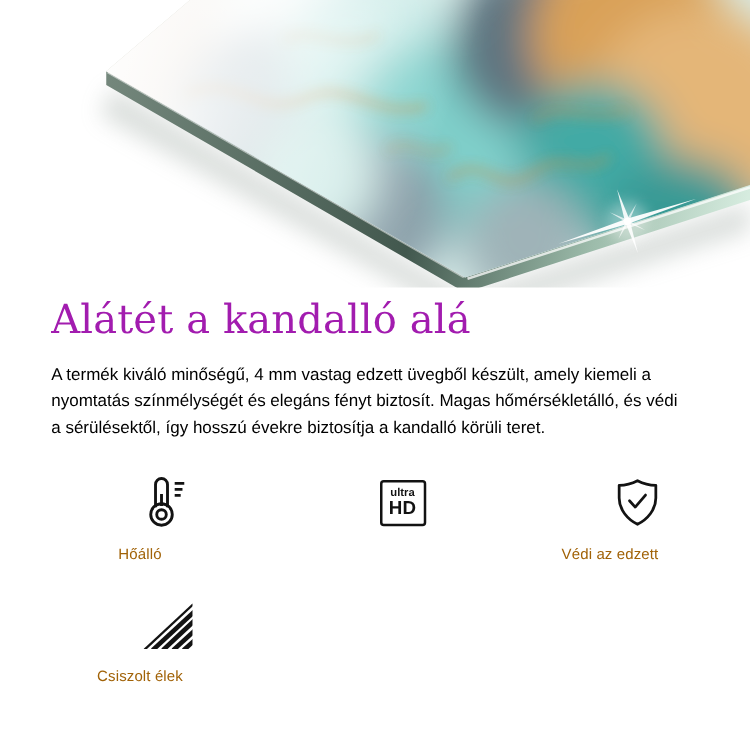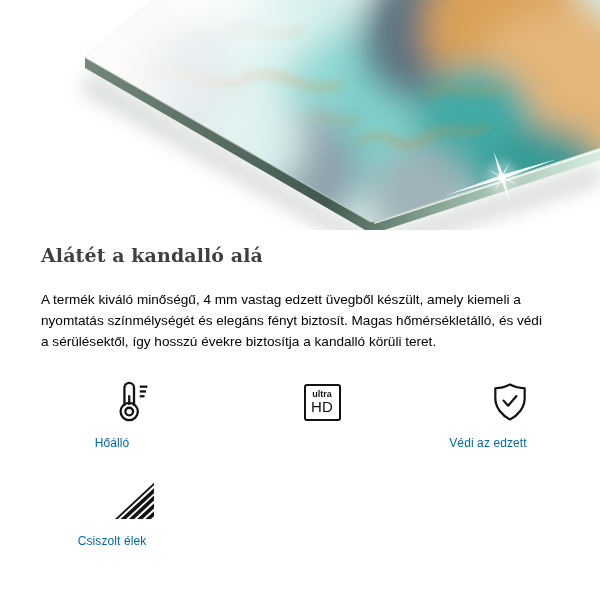--- a/index.html
+++ b/index.html
@@ -4,35 +4,35 @@
 <style>
   html,body{margin:0;padding:0;background:#fff;}
   .page{position:relative;width:600px;height:600px;background:#ffffff;overflow:hidden;
         font-family:"Liberation Sans",sans-serif;color:#3f3f41;}
   
   .hero{position:absolute;top:0;left:0;width:600px;height:230px;}
   .hero svg{display:block;}
   
   .content{position:absolute;top:230px;left:0;width:600px;}
   h1{margin:8px 40px 0 41px;font-family:"DejaVu Serif","Liberation Serif",serif;
-     font-weight:700;font-size:19px;line-height:34px;color:#404040;letter-spacing:.1px;}
+     font-weight:400;font-size:32px;line-height:34px;color:#a21caf;letter-spacing:.1px;}
   h1 span{display:block;}
   .desc{margin:17px 40px 0 41px;max-width:505px;font-size:13.6px;line-height:21px;color:#000000;}
   
   .features{margin:27px 18px 0 18px;display:grid;grid-template-columns:repeat(3,1fr);
             row-gap:27px;}
   .feature{display:flex;flex-direction:column;align-items:center;}
   .icon-wrap{height:46px;display:flex;align-items:center;justify-content:center;padding-left:44px;}
-  .feature-label{margin-top:11px;font-size:12px;color:#0369a1;letter-spacing:.1px;}
+  .feature-label{margin-top:11px;font-size:12px;color:#a16207;letter-spacing:.1px;}
   
   .uhd-box{width:33px;height:33px;border:2.5px solid #121212;border-radius:3px;
            display:flex;flex-direction:column;align-items:center;justify-content:center;
            color:#121212;background:#fff;}
   .uhd-top{font-size:9px;font-weight:bold;line-height:9px;}
-  .uhd-bottom{font-size:15px;font-weight:normal;line-height:15px;letter-spacing:.2px;}
+  .uhd-bottom{font-size:15px;font-weight:bold;line-height:15px;letter-spacing:.2px;}
   .ic{stroke:#131313;fill:none;stroke-width:2.4;}
 </style>
 </head>
 <body>
 
 <div class="page">
 
   <div class="hero">
     <svg width="600" height="230" viewBox="0 0 600 230">
       <defs>

